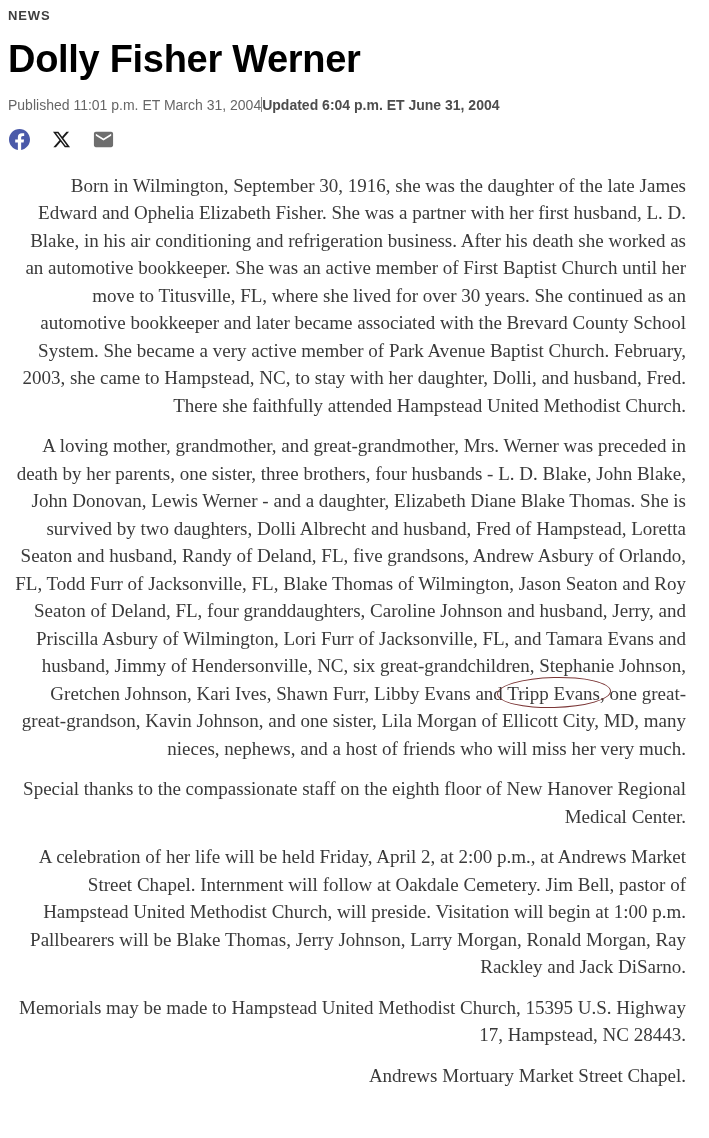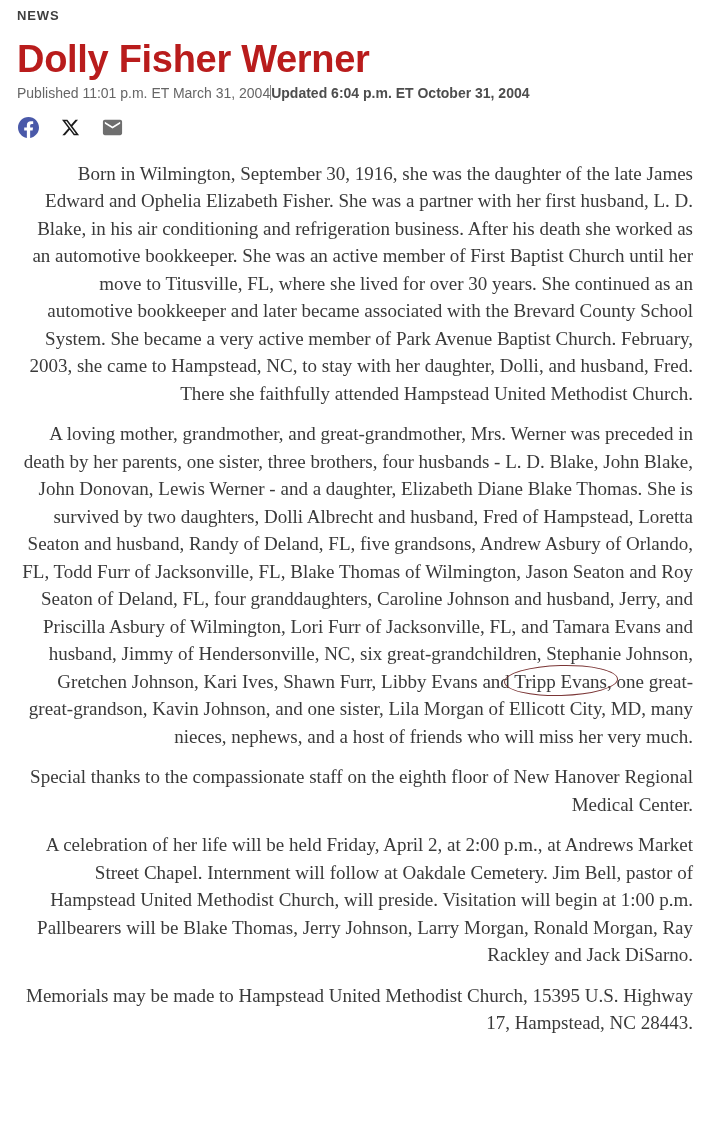--- a/index.html
+++ b/index.html
@@ -1,53 +1,53 @@
 <!DOCTYPE html>
 <html><head>
 <meta charset="utf-8">
 <style>
   * { box-sizing: border-box; }
   html, body { margin: 0; padding: 0; background: #ffffff; }
   .page {
     width: 709px;
     min-height: 1138px;
-    padding: 6px 16px 20px 17px;
+    padding: 6px 16px 20px 8px;
     font-family: "Liberation Sans", sans-serif;
     background: #ffffff;
   }
   .section-label {
     display: inline-block;
     font-size: 13px;
     font-weight: bold;
     letter-spacing: 0.9px;
     color: #3f3f3f;
     text-transform: uppercase;
     margin-top: 2px;
     cursor: pointer;
   }
   .title {
     margin: 15px 0 0 0;
     font-family: "Liberation Sans", sans-serif;
     font-size: 38px;
     font-weight: 800;
     letter-spacing: -0.3px;
     line-height: 1.1;
-    color: #b91c1c;
+    color: #000000;
   }
   .byline { margin-top: 14px; font-size: 17px; color: #1a1a1a; }
   .byline .author { font-weight: bold; }
   .byline .source {
     font-family: "Liberation Serif", serif;
     font-weight: 400;
     font-size: 18px;
     color: #222222;
     margin-left: 6px;
   }
   .dateline {
-    margin-top: 4px;
+    margin-top: 16px;
     font-size: 14px;
     color: #666666;
     display: flex;
     align-items: center;
   }
   .dateline .updated { font-weight: bold; color: #4d4d4d; }
   .dateline .sep { width: 1px; height: 15px; background: #8a8a8a; }
   .share-row { margin-top: 15px; display: flex; align-items: center; gap: 19px; }
   .share-btn {
     background: none;
@@ -96,21 +96,21 @@
 <div class="page">
 
   <div class="section-label">NEWS</div>
 
   <h1 class="title">Dolly Fisher Werner</h1>
 
 
   <div class="dateline">
     <span>Published 11:01 p.m. ET March 31, 2004</span>
     <span class="sep"></span>
-    <span class="updated">Updated 6:04 p.m. ET October 31, 2004</span>
+    <span class="updated">Updated 6:04 p.m. ET June 31, 2004</span>
   </div>
 
   <div class="share-row">
     <button class="share-btn" style="color:#4a59a9">
       <span>
         <svg viewBox="0 0 24 24" width="21" height="21" aria-hidden="true">
           <path fill="currentColor" d="M24 12.07C24 5.4 18.63.03 12 .03S0 5.4 0 12.07c0 5.99 4.39 10.95 10.13 11.85v-8.38H7.08v-3.47h3.05V9.43c0-3.01 1.79-4.67 4.53-4.67 1.31 0 2.69.23 2.69.23v2.95h-1.51c-1.49 0-1.96.93-1.96 1.87v2.25h3.33l-.53 3.47h-2.8v8.38C19.61 23.02 24 18.06 24 12.07z"></path>
         </svg>
       </span>
     </button>
@@ -134,15 +134,16 @@
     <p>Born in Wilmington, September 30, 1916, she was the daughter of the late James Edward and Ophelia Elizabeth Fisher. She was a partner with her first husband, L. D. Blake, in his air conditioning and refrigeration business. After his death she worked as an automotive bookkeeper. She was an active member of First Baptist Church until her move to Titusville, FL, where she lived for over 30 years. She continued as an automotive bookkeeper and later became associated with the Brevard County School System. She became a very active member of Park Avenue Baptist Church. February, 2003, she came to Hampstead, NC, to stay with her daughter, Dolli, and husband, Fred. There she faithfully attended Hampstead United Methodist Church.</p>
 
     <p><span>A loving mother, grandmother, and great-grandmother, Mrs. Werner was preceded in death by her parents, one sister, three brothers, four husbands - L. D. Blake, John Blake, John Donovan, Lewis Werner - and a daughter, Elizabeth Diane Blake Thomas. She is survived by two daughters, Dolli Albrecht and husband, Fred of Hampstead, Loretta Seaton and husband, Randy of Deland, FL, five grandsons, Andrew Asbury of Orlando, FL, Todd Furr of Jacksonville, FL, Blake Thomas of Wilmington, Jason Seaton and Roy Seaton of Deland, FL, four granddaughters, Caroline Johnson and husband, Jerry, and Priscilla Asbury of Wilmington, Lori Furr of Jacksonville, FL, and Tamara Evans and husband, Jimmy of Hendersonville, NC, six great-grandchildren, Stephanie Johnson, Gretchen Johnson, Kari Ives, Shawn Furr, Libby Evans and </span><span class="circled" style="--annot-color:#7b3636">Tripp Evans,</span><span> one great-great-grandson, Kavin Johnson, and one sister, Lila Morgan of Ellicott City, MD, many nieces, nephews, and a host of friends who will miss her very much.</span></p>
 
     <p>Special thanks to the compassionate staff on the eighth floor of New Hanover Regional Medical Center.</p>
 
     <p>A celebration of her life will be held Friday, April 2, at 2:00 p.m., at Andrews Market Street Chapel. Internment will follow at Oakdale Cemetery. Jim Bell, pastor of Hampstead United Methodist Church, will preside. Visitation will begin at 1:00 p.m. Pallbearers will be Blake Thomas, Jerry Johnson, Larry Morgan, Ronald Morgan, Ray Rackley and Jack DiSarno.</p>
 
     <p>Memorials may be made to Hampstead United Methodist Church, 15395 U.S. Highway 17, Hampstead, NC 28443.</p>
 
+    <p>Andrews Mortuary Market Street Chapel.</p>
   </div>
 
 </div>
 
 </body></html>

